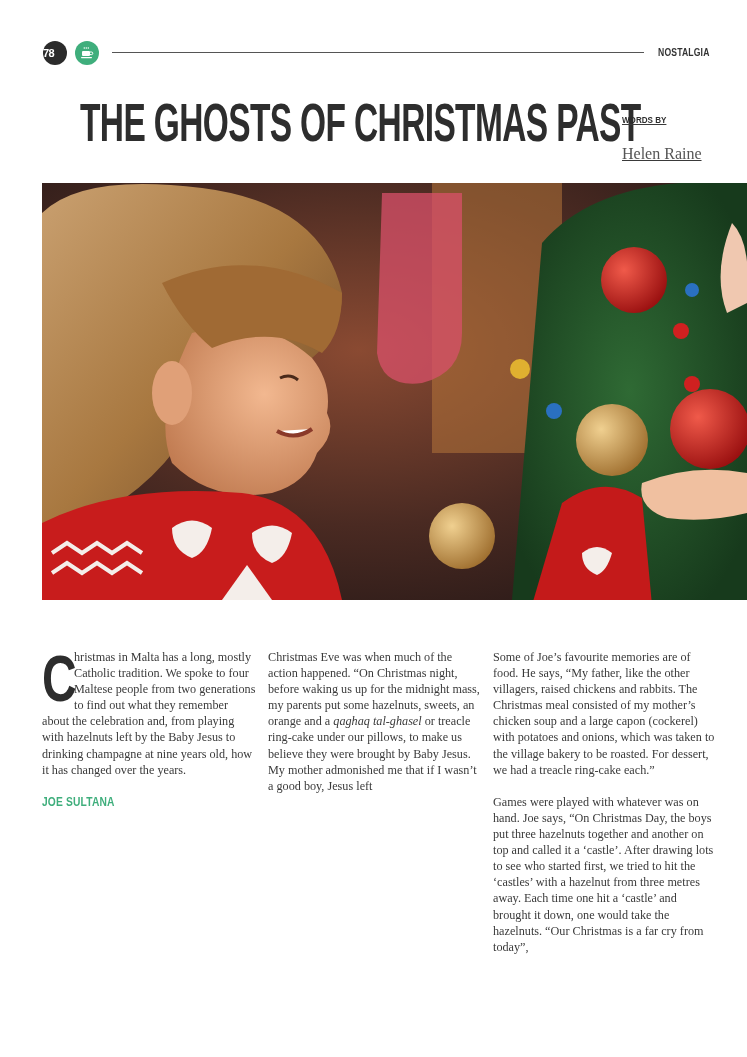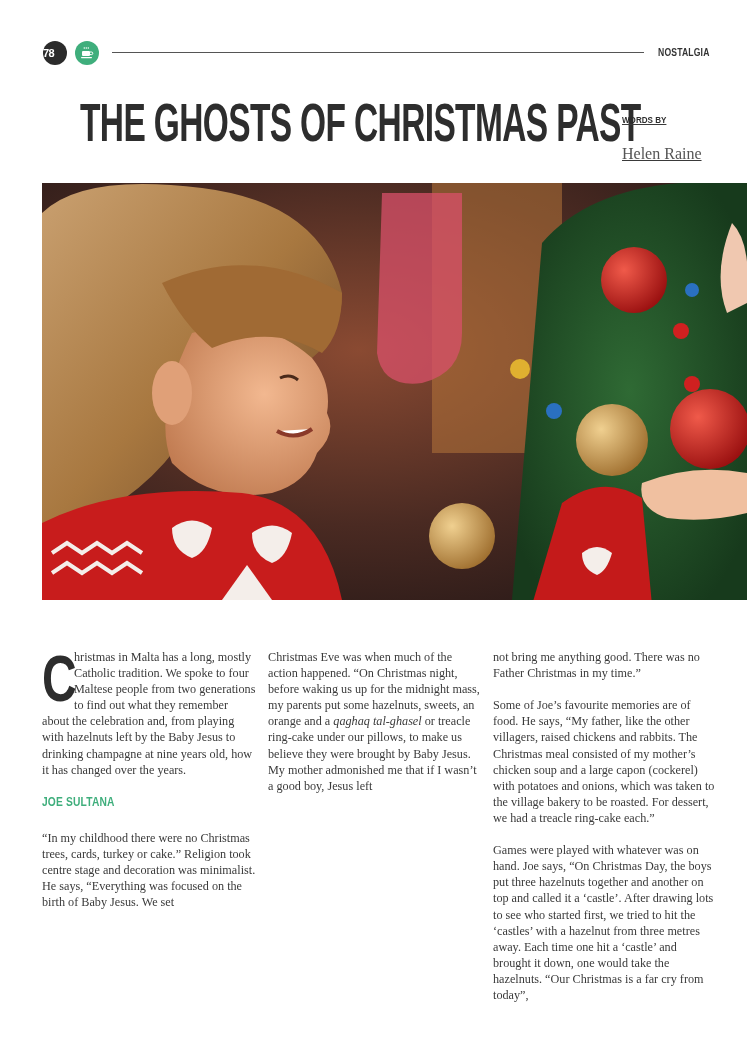--- a/index.html
+++ b/index.html
@@ -190,24 +190,22 @@
     <path d="M10 390 l15 -10 l15 10 l15 -10 l15 10 l15 -10 l15 10" stroke="#f4eeea" stroke-width="4" fill="none"></path>
     <path d="M130 345 q20 -15 40 0 q-5 25 -20 30 q-20 -8 -20 -30 z" fill="#f4eeea"></path>
     <path d="M210 350 q20 -15 40 0 q-5 25 -20 30 q-20 -8 -20 -30 z" fill="#f4eeea"></path>
     <path d="M180 417 l25 -35 l25 35 z" fill="#f4eeea"></path>
   </svg>
 </div>
 
 <div class="col col1">
   <p><span class="dropcap">C</span><span>hristmas in Malta has a long, mostly Catholic tradition. We spoke to four Maltese people from two generations to find out what they remember about the celebration and, from playing with hazelnuts left by the Baby Jesus to drinking champagne at nine years old, how it has changed over the years.</span></p>
   <div class="subhead">JOE SULTANA</div>
-  <p>“In my childhood there were no Christmas trees, cards, turkey or cake.” Religion took centre stage and decoration was minimalist. He says, “Everything was focused on the birth of Baby Jesus. We set</p>
 </div>
 
 <div class="col col2">
   <p><span>Christmas Eve was when much of the action happened. “On Christmas night, before waking us up for the midnight mass, my parents put some hazelnuts, sweets, an orange and a </span><em>qaghaq tal-ghasel</em><span> or treacle ring-cake under our pillows, to make us believe they were brought by Baby Jesus. My mother admonished me that if I wasn’t a good boy, Jesus left</span></p>
 </div>
 
 <div class="col col3">
-  <p>not bring me anything good. There was no Father Christmas in my time.”</p>
   <p>Some of Joe’s favourite memories are of food. He says, “My father, like the other villagers, raised chickens and rabbits. The Christmas meal consisted of my mother’s chicken soup and a large capon (cockerel) with potatoes and onions, which was taken to the village bakery to be roasted. For dessert, we had a treacle ring-cake each.”</p>
   <p>Games were played with whatever was on hand. Joe says, “On Christmas Day, the boys put three hazelnuts together and another on top and called it a ‘castle’. After drawing lots to see who started first, we tried to hit the ‘castles’ with a hazelnut from three metres away. Each time one hit a ‘castle’ and brought it down, one would take the hazelnuts. “Our Christmas is a far cry from today”,</p>
 </div>
 
 </body></html>

